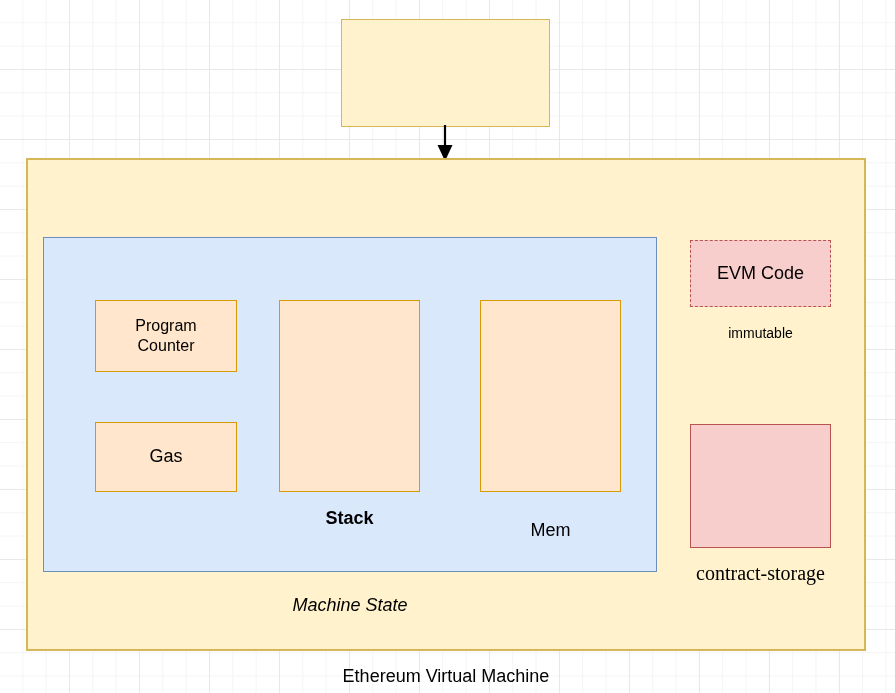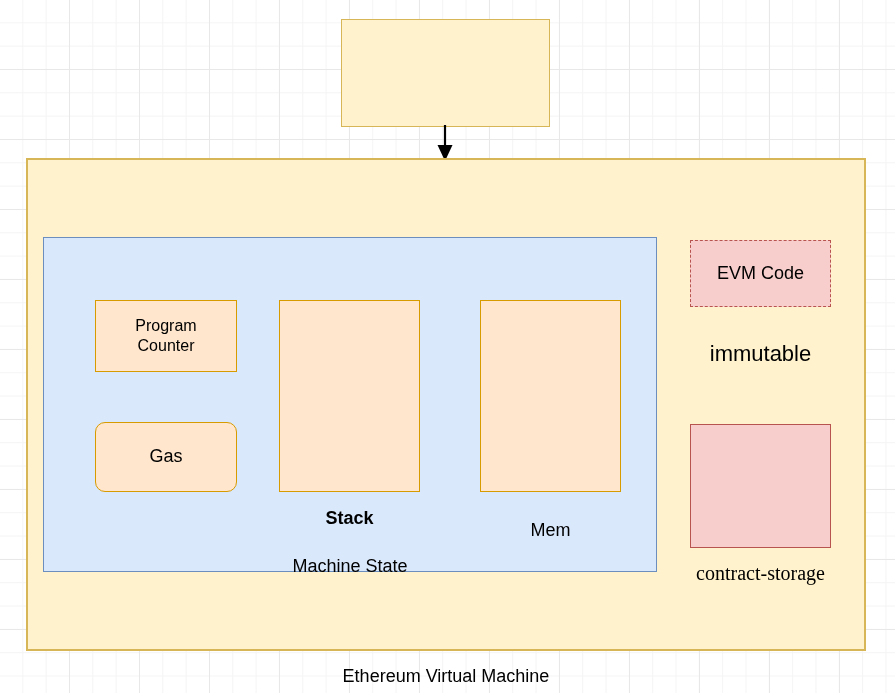--- a/index.html
+++ b/index.html
@@ -99,21 +99,20 @@
     width: 142px;
     height: 72px;
     font-size: 16px;
   }
   #gas {
     left: 95px;
     top: 422px;
     width: 142px;
     height: 70px;
     font-size: 18px;
-    border-radius: 10px;
   }
   #stack-box {
     left: 279px;
     top: 300px;
     width: 141px;
     height: 192px;
   }
   #mem-box {
     left: 480px;
     top: 300px;
@@ -150,35 +149,35 @@
   #mem-label {
     left: 480px;
     top: 520px;
     width: 141px;
     font-size: 18px;
   }
   #immutable-label {
     left: 690px;
     top: 325px;
     width: 141px;
-    font-size: 22px;
-    margin-top: 16px;
+    font-size: 14px;
   }
   #contract-storage-label {
     left: 660px;
     top: 561px;
     width: 201px;
     font-size: 20px;
     font-family: Liberation Serif, serif;
   }
   #machine-state-label {
     left: 230px;
-    top: 556px;
+    top: 595px;
     width: 240px;
     font-size: 18px;
+    font-style: italic;
   }
   #evm-label {
     left: 296px;
     top: 666px;
     width: 300px;
     font-size: 18px;
   }
 </style>
 </head>
 <body>

